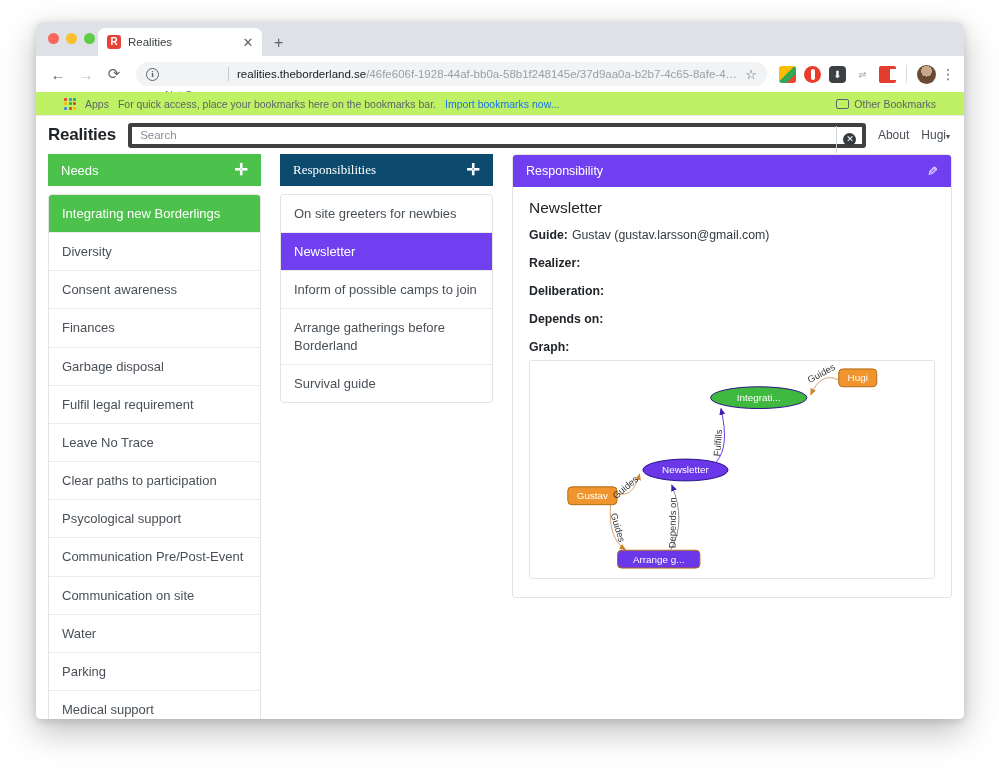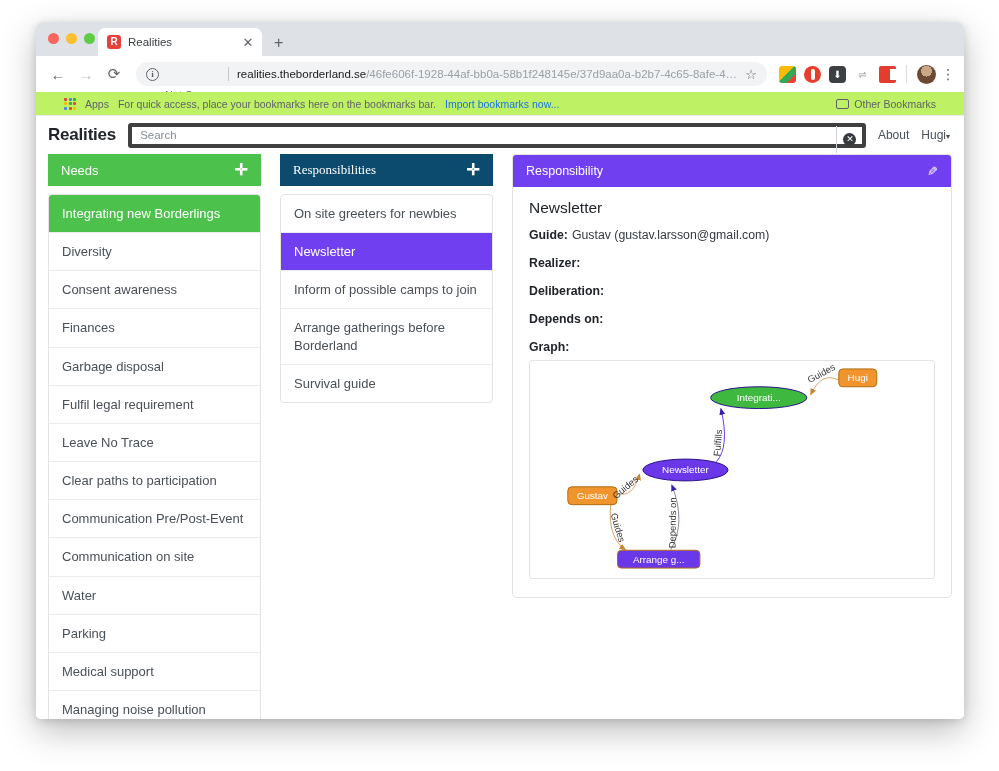--- a/index.html
+++ b/index.html
@@ -406,20 +406,21 @@
         </div>
         <div class="list needs-scroll" id="needs-list">
             <div class="list-item active-green">Integrating new Borderlings</div>
             <div class="list-item">Diversity</div>
             <div class="list-item">Consent awareness</div>
             <div class="list-item">Finances</div>
             <div class="list-item">Garbage disposal</div>
             <div class="list-item">Fulfil legal requirement</div>
             <div class="list-item">Leave No Trace</div>
             <div class="list-item">Clear paths to participation</div>
+            <div class="list-item">Psycological support</div>
             <div class="list-item">Communication Pre/Post-Event</div>
             <div class="list-item">Communication on site</div>
             <div class="list-item">Water</div>
             <div class="list-item">Parking</div>
             <div class="list-item">Medical support</div>
             <div class="list-item">Managing noise pollution</div>
           </div>
       </div>
 
       <div class="col-resp">

